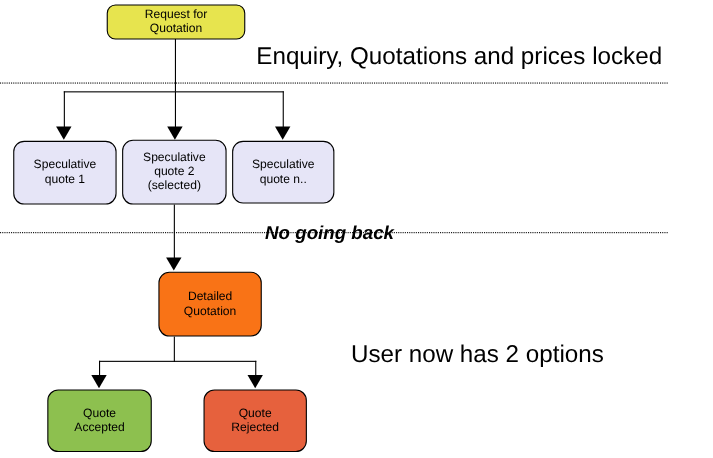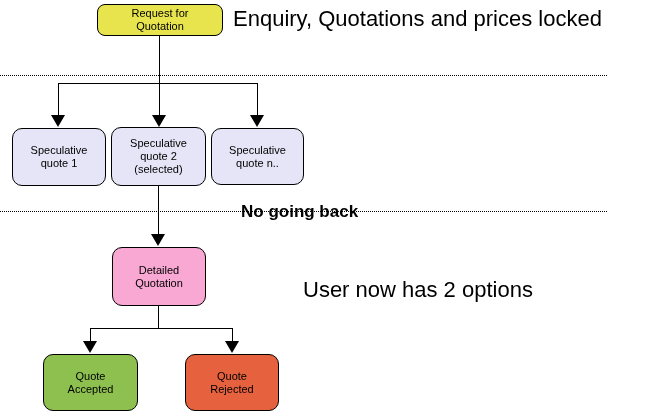--- a/index.html
+++ b/index.html
@@ -49,21 +49,21 @@
     text-align: center;
     font-size: 11px;
     line-height: 13px;
     white-space: pre-line;
   }
   
   .note {
     position: absolute;
     white-space: pre-line;
   }
-  .note.big  { font-size: 22px; line-height: 27px; }
+  .note.big  { font-size: 22px; line-height: 27px; margin-top: 32px; }
   .note.mid  { font-size: 20px; line-height: 29px; }
   .note.bold { font-size: 17px; line-height: 18px; font-weight: bold; }
 
   
   #div1 { top: 75px; }
   #div2 { top: 211px; }
 
   #c-top-stem { left: 159px; top: 35px;  width: 1px;   height: 48px; }
   #c-h1       { left: 58px;  top: 83px;  width: 200px; height: 1px;  }
   #c-stub1    { left: 58px;  top: 83px;  width: 1px;   height: 33px; }
@@ -86,22 +86,22 @@
   #n-spec1    { left: 12px;  top: 128px; width: 94px;  height: 58px; }
   #n-spec2    { left: 111px; top: 127px; width: 95px;  height: 59px; }
   #n-spec3    { left: 211px; top: 128px; width: 93px;  height: 57px; }
   #n-detailed { left: 112px; top: 247px; width: 94px;  height: 59px; }
   #n-accepted { left: 43px;  top: 354px; width: 95px;  height: 57px; }
   #n-rejected { left: 185px; top: 354px; width: 94px;  height: 57px; }
 
   #t-locked  { left: 233px; top: 5px;   }
   #t-90days  { left: 245px; top: 66px;  }
   #t-viewall { left: 315px; top: 128px; }
-  #t-noback  { left: 241px; top: 203px; }
-  #t-2opts   { left: 303px; top: 276px; }
+  #t-noback  { left: 241px; top: 203px; font-style: italic; }
+  #t-2opts   { left: 319px; top: 276px; }
 </style>
 </head>
 <body>
 
 <div class="canvas" style="background: rgb(255, 255, 255);">
 
   <div class="divider" id="div1"></div>
   <div class="divider" id="div2"></div>
 
   <div class="l" id="c-top-stem"></div>
@@ -132,21 +132,21 @@
   </div>
   <div class="node" id="n-spec2" style="background: rgb(230, 229, 247);">
     <span>Speculative
 quote 2
 (selected)</span>
   </div>
   <div class="node" id="n-spec3" style="background: rgb(230, 229, 247);">
     <span>Speculative
 quote n..</span>
   </div>
-  <div class="node" id="n-detailed" style="background: #f9a8d4;">
+  <div class="node" id="n-detailed" style="background: #f97316; margin-left: 32px;">
     <span>Detailed
 Quotation</span>
   </div>
   <div class="node" id="n-accepted" style="background: rgb(141, 192, 79);">
     <span>Quote
 Accepted</span>
   </div>
   <div class="node" id="n-rejected" style="background: rgb(230, 97, 61);">
     <span>Quote
 Rejected</span>

